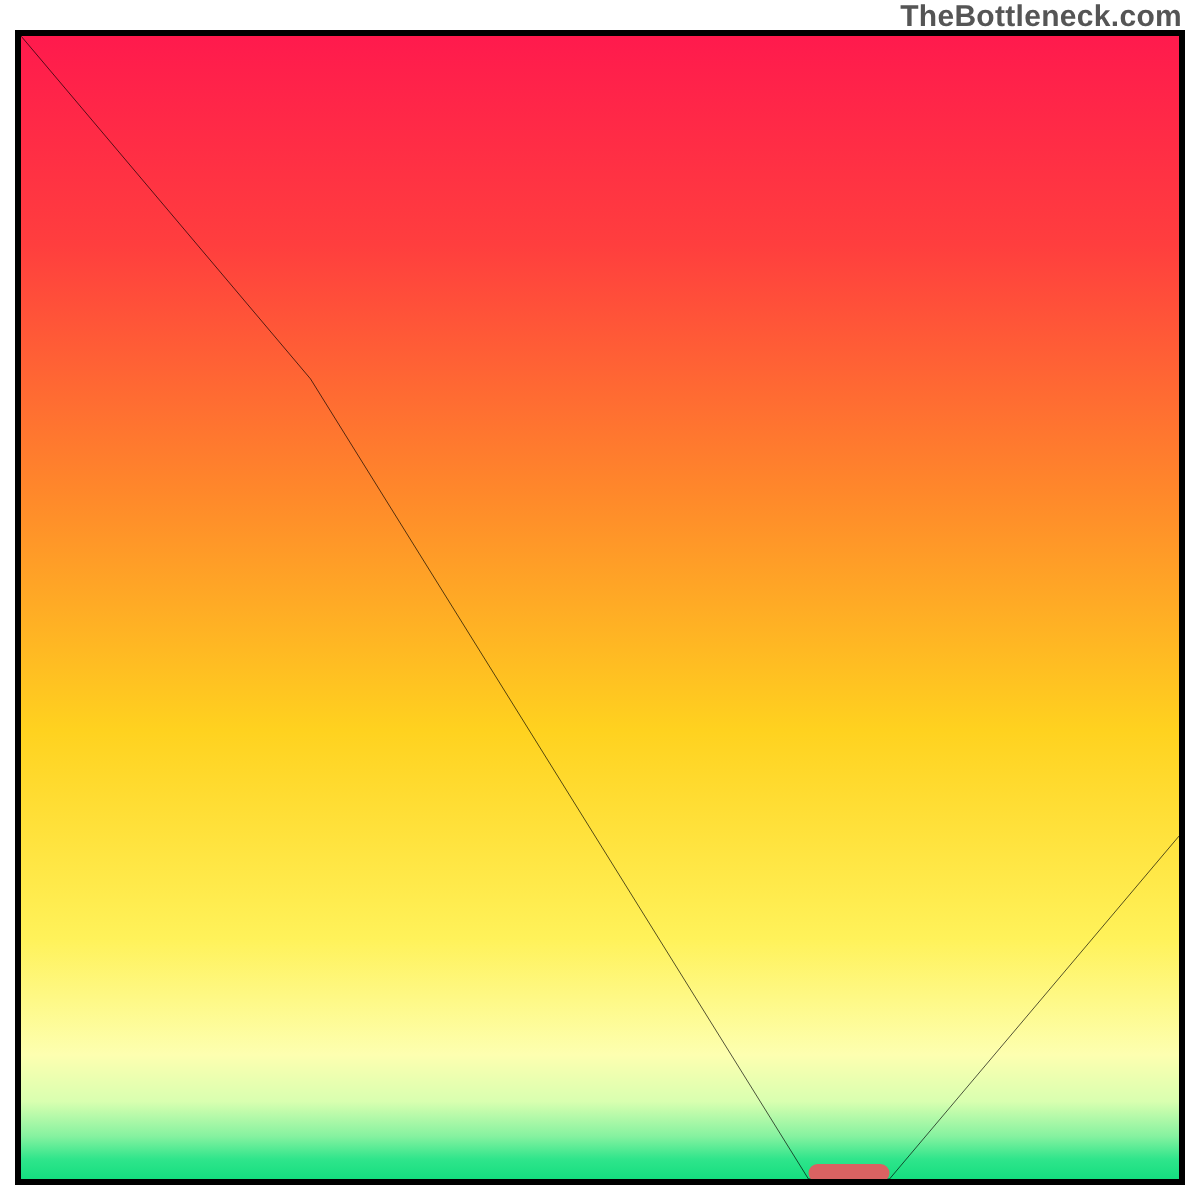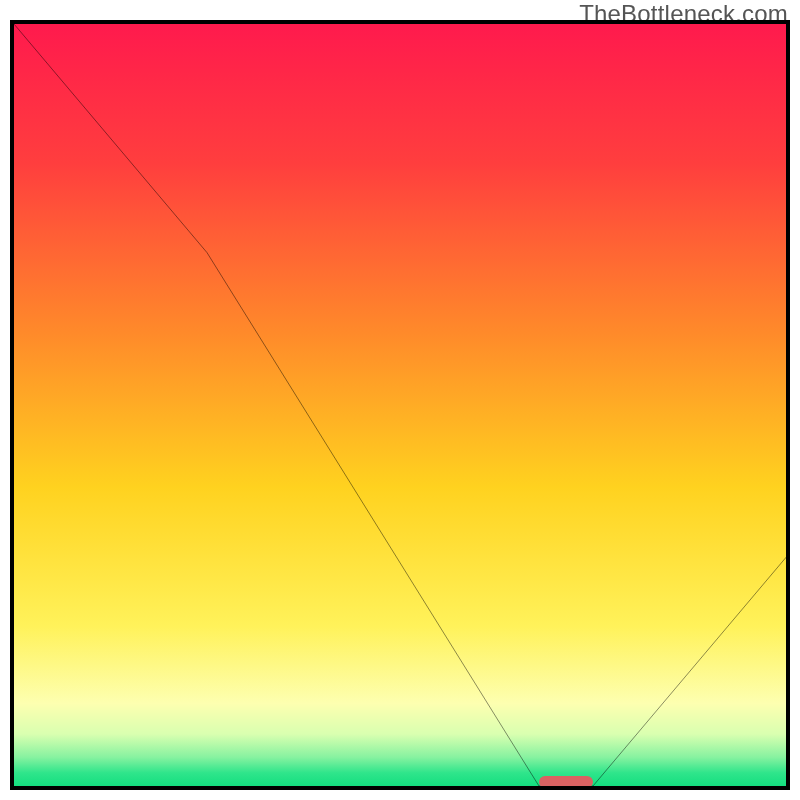--- a/index.html
+++ b/index.html
@@ -21,22 +21,22 @@
     overflow: hidden;
   }
   .gradient {
     position: absolute;
     left: 0; top: 0; right: 0; bottom: 0;
   }
   .watermark {
     position: absolute;
     top: 0px;
     right: 12px;
-    font-size: 24px;
-    font-weight: 400;
+    font-size: 20px;
+    font-weight: 700;
     color: #555;
     letter-spacing: 0.2px;
   }
   svg.curve {
     position: absolute;
     left: 0; top: 0;
     width: 100%; height: 100%;
   }
   .marker {
     position: absolute;

